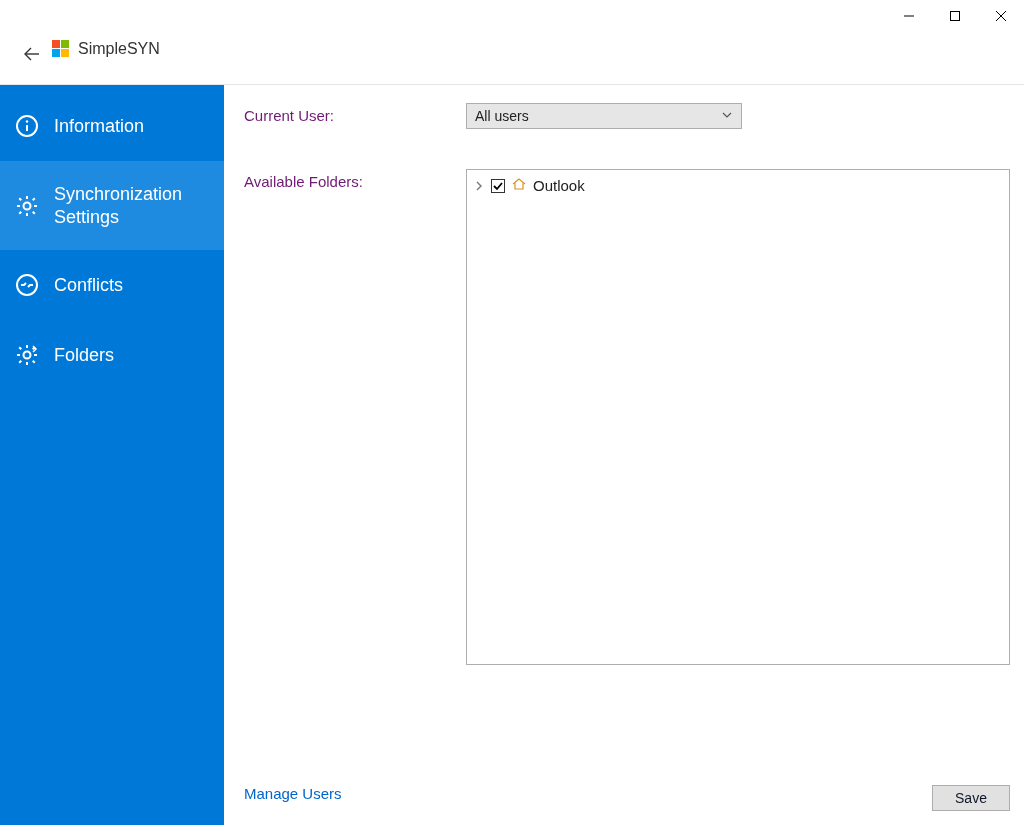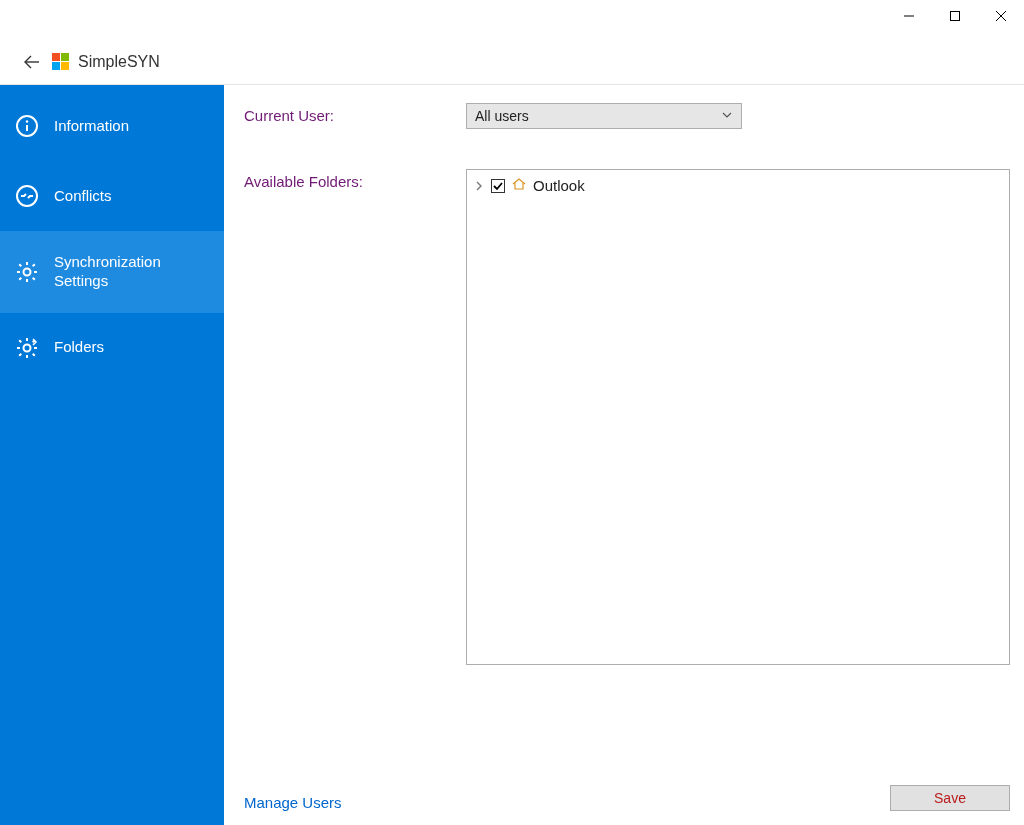--- a/index.html
+++ b/index.html
@@ -3,58 +3,58 @@
   <meta charset="utf-8">
   <style>
     * { margin:0; padding:0; box-sizing:border-box; }
     body { font-family:"Segoe UI", Tahoma, sans-serif; font-size:14px; color:#222; background:#fff; }
     .window { width:1024px; height:825px; position:relative; display:flex; flex-direction:column; }
     
     .window-controls { position:absolute; top:0; right:0; display:flex; }
     .window-controls .ctrl { width:46px; height:32px; display:flex; align-items:center; justify-content:center; cursor:pointer; }
     .window-controls .ctrl svg { stroke:#000; stroke-width:1; fill:none; }
     
-    .header-bar { height:44px; display:flex; align-items:center; padding-left:18px; margin-top:40px; }
+    .header-bar { height:44px; display:flex; align-items:flex-start; padding-left:18px; margin-top:40px; }
     .back-btn { width:28px; height:28px; display:flex; align-items:center; justify-content:center; cursor:pointer; margin-right:6px; }
     .back-btn svg { stroke:#333; stroke-width:1.4; fill:none; }
     .app-logo { width:18px; height:18px; margin-right:8px; position:relative; }
     .app-logo .sq{ position:absolute; width:8px; height:8px; }
     .app-logo .r{ background:#f25022; top:0; left:0; }
     .app-logo .g{ background:#7fba00; top:0; left:9px; }
     .app-logo .b{ background:#00a4ef; top:9px; left:0; }
     .app-logo .y{ background:#ffb900; top:9px; left:9px; }
     .app-title { font-size:16px; color:#333; }
     .divider { height:1px; background:#e6e6e6; margin:0; }
     
     .body { flex:1; display:flex; overflow:hidden; }
     .sidebar { width:224px; background:#0078d7; color:#fff; display:flex; flex-direction:column; padding-top:6px; }
-    .nav-item { display:flex; align-items:center; padding:22px 14px; font-size:15px; color:#fff; cursor:pointer; line-height:1.25; }
+    .nav-item { display:flex; align-items:center; padding:22px 14px; font-size:18px; color:#fff; cursor:pointer; line-height:1.25; }
     .nav-item.selected { background:#1e8ae0; }
     .nav-icon { width:26px; height:26px; flex-shrink:0; margin-right:14px; display:flex; align-items:center; justify-content:center; }
     .nav-icon svg { stroke:#fff; fill:none; stroke-width:2; }
     .nav-label { flex:1; }
     
     .main { flex:1; padding:18px 14px 14px 20px; display:flex; flex-direction:column; }
     .form-row { display:flex; align-items:flex-start; margin-bottom:12px; }
     .form-row.grow { flex:1;margin-top:28px; }
     .label-col { width:222px; color:#701a75; font-size:15px; padding-top:4px; }
     .field-col { flex:1; }
     .select-box { width:276px; height:26px; background:#e6e6e6; border:1px solid #adadad; display:flex; align-items:center; padding:0 8px; cursor:pointer; position:relative; color:#222; }
     .select-box .caret { position:absolute; right:8px; top:50%; transform:translateY(-50%); }
     .select-box .caret svg { stroke:#555; stroke-width:1.2; fill:none; }
     .tree-panel { border:1px solid #adadad; height:496px; padding:6px; background:#fff; overflow:auto; }
     .tree-item { display:flex; align-items:center; gap:6px; font-size:15px; color:#222; }
     .tree-toggle { width:12px; display:flex; justify-content:center; cursor:pointer; color:#777; }
     .tree-toggle svg { stroke:#777; stroke-width:1.4; fill:none; }
     .tree-cb { width:14px; height:14px; border:1px solid #333; display:flex; align-items:center; justify-content:center; cursor:pointer; }
     .tree-cb svg { stroke:#000; stroke-width:1.8; fill:none; }
     .tree-icon svg { stroke:#d99323; stroke-width:1.2; fill:none; }
-    .footer-row { display:flex; align-items:flex-end; justify-content:space-between; margin-top:14px; }
+    .footer-row { display:flex; align-items:flex-start; justify-content:space-between; margin-top:14px; }
     .link { color:#0066cc; font-size:15px; cursor:pointer; }
-    .save-btn { width:120px; height:26px; background:#e1e1e1; border:1px solid #adadad; display:flex; align-items:center; justify-content:center; font-size:14px; color:#b91c1c; cursor:pointer; }
+    .save-btn { width:78px; height:26px; background:#e1e1e1; border:1px solid #adadad; display:flex; align-items:center; justify-content:center; font-size:14px; color:#0f172a; cursor:pointer; }
   </style>
 </head>
 <body>
 
 <div class="window">
 
   <div class="window-controls">
     <div class="ctrl">
       <svg width="12" height="12" viewBox="0 0 12 12">
           <line x1="1" y1="6" x2="11" y2="6"></line>
@@ -96,38 +96,38 @@
       <div class="nav-item">
         <span class="nav-icon">
           <svg width="24" height="24" viewBox="0 0 24 24">
               <circle cx="12" cy="12" r="10"></circle>
               <circle cx="12" cy="7.5" r="1.2" fill="#fff" stroke="none"></circle>
               <line x1="12" y1="11" x2="12" y2="17"></line>
             </svg>
         </span>
         <span class="nav-label">Information</span>
       </div>
+      <div class="nav-item selected">
+        <span class="nav-icon">
+          <svg width="24" height="24" viewBox="0 0 24 24">
+              <circle cx="12" cy="12" r="3.5"></circle>
+              <path d="M12 2v3M12 19v3M4.2 4.2l2.1 2.1M17.7 17.7l2.1 2.1M2 12h3M19 12h3M4.2 19.8l2.1-2.1M17.7 6.3l2.1-2.1"></path>
+            </svg>
+        </span>
+        <span class="nav-label">Synchronization Settings</span>
+      </div>
       <div class="nav-item">
         <span class="nav-icon">
           <svg width="24" height="24" viewBox="0 0 24 24">
               <circle cx="12" cy="12" r="10"></circle>
               <polyline points="6,12 9,12 11,10"></polyline>
               <polyline points="18,12 15,12 13,14"></polyline>
             </svg>
         </span>
         <span class="nav-label">Conflicts</span>
-      </div>
-      <div class="nav-item selected">
-        <span class="nav-icon">
-          <svg width="24" height="24" viewBox="0 0 24 24">
-              <circle cx="12" cy="12" r="3.5"></circle>
-              <path d="M12 2v3M12 19v3M4.2 4.2l2.1 2.1M17.7 17.7l2.1 2.1M2 12h3M19 12h3M4.2 19.8l2.1-2.1M17.7 6.3l2.1-2.1"></path>
-            </svg>
-        </span>
-        <span class="nav-label">Synchronization Settings</span>
       </div>
       <div class="nav-item">
         <span class="nav-icon">
           <svg width="24" height="24" viewBox="0 0 24 24">
               <circle cx="12" cy="12" r="3.5"></circle>
               <path d="M12 2v3M12 19v3M4.2 4.2l2.1 2.1M17.7 17.7l2.1 2.1M2 12h3M19 12h3M4.2 19.8l2.1-2.1M17.7 6.3l2.1-2.1"></path>
               <polyline points="18,3 21,6 18,9" stroke-width="1.5"></polyline>
             </svg>
         </span>
         <span class="nav-label">Folders</span>

